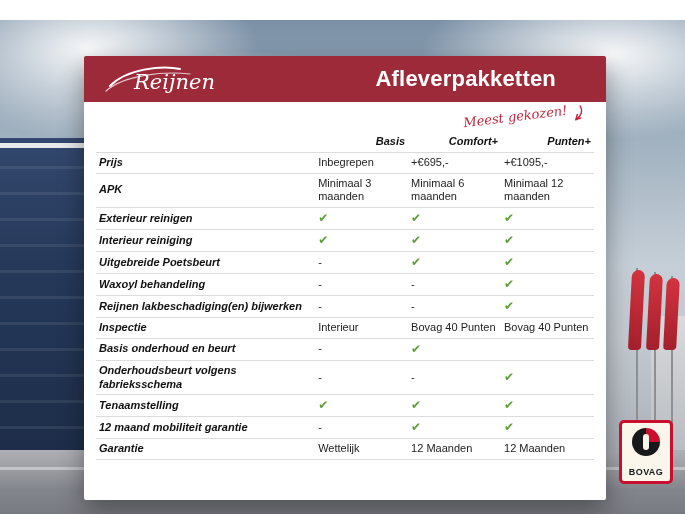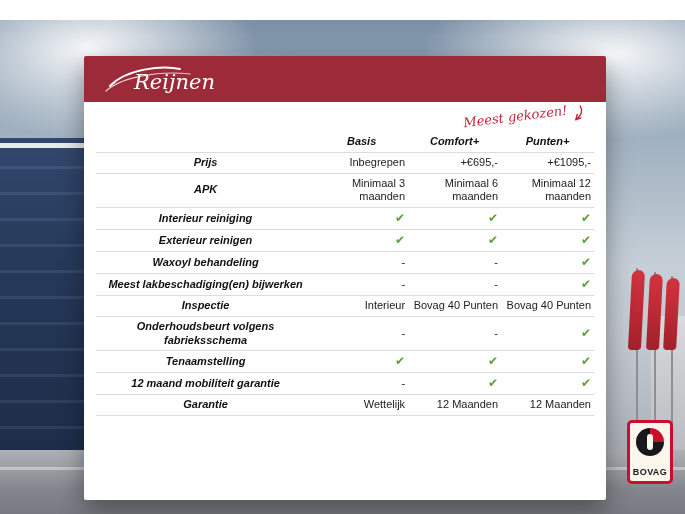--- a/index.html
+++ b/index.html
@@ -68,31 +68,31 @@
     font-family: "DejaVu Serif", serif; font-style: italic; font-size: 13px;
     transform: rotate(-7deg); white-space: nowrap;
   }
   .annotation-arrow { vertical-align: middle; margin-left: 2px; margin-bottom: -6px; }
   
   table { width: 100%; border-collapse: collapse; table-layout: fixed; }
   th, td {
     border-bottom: 1px solid #dcdcdc; padding: 3px; font-size: 11px;
     line-height: 1.25; vertical-align: middle;
   }
-  thead th { font-style: italic; font-weight: 700; text-align: center; color: #111; }
+  thead th { font-style: italic; font-weight: 700; text-align: right; color: #111; }
   thead th.lbl { text-align: left; }
-  td { text-align: right; color: #222; }
+  td { text-align: left; color: #222; }
   td.lbl {
-    text-align: center; font-style: italic; font-weight: 700; color: #111;
+    text-align: left; font-style: italic; font-weight: 700; color: #111;
     white-space: pre-line;
   }
   td.check { color: var(--check-green, #5f9f3a); font-size: 12px; }
   
   .bovag {
-    position: absolute; right: 12px; bottom: 50px; width: 46px; height: 64px; z-index: 3;
+    position: absolute; right: 12px; bottom: 50px; width: 54px; height: 64px; z-index: 3;
     background: #faf6ec; border: 3px solid var(--bovag-red, #c8102e); border-radius: 5px;
     display: flex; flex-direction: column; align-items: center; justify-content: space-between;
     padding: 5px 2px 4px;
   }
   .bovag-emblem {
     width: 28px; height: 28px; border-radius: 50%; position: relative;
     background: conic-gradient(var(--bovag-red, #c8102e) 0 90deg, #17181a 90deg 360deg);
   }
   .bovag-emblem::after {
     content: ""; position: absolute; left: 11px; top: 6px; width: 6px; height: 16px;
@@ -120,20 +120,21 @@
 
   <div class="card">
     <div class="card-header">
       <div class="logo-wrap">
         <svg width="120" height="34" viewBox="0 0 120 34">
           <path d="M6 24 C 22 7, 58 3, 76 7" fill="none" stroke="#ffffff" stroke-width="2" stroke-linecap="round"></path>
           <path d="M2 29 C 20 13, 60 9, 86 12" fill="none" stroke="#ffffff" stroke-width="1.2" opacity="0.75" stroke-linecap="round"></path>
           <text x="30" y="27" font-size="21" font-style="italic" fill="#ffffff" font-family="DejaVu Serif, serif">Reijnen</text>
         </svg>
       </div>
+      <div class="title">Afleverpakketten</div>
     </div>
 
     <div class="card-body">
       <div class="annotation">
         <span>Meest gekozen!</span><svg class="annotation-arrow" width="14" height="16" viewBox="0 0 14 16">
           <path d="M11 1 C 13 6, 11 11, 5 14" fill="none" stroke="currentColor" stroke-width="1.5" stroke-linecap="round"></path>
           <path d="M5 14 L10 13 M5 14 L7 9" fill="none" stroke="currentColor" stroke-width="1.5" stroke-linecap="round"></path>
         </svg>
       </div>
 
@@ -159,48 +160,60 @@
               <td>+€695,-</td>
               <td>+€1095,-</td>
             </tr>
             <tr>
               <td class="lbl">APK</td>
               <td>Minimaal 3 maanden</td>
               <td>Minimaal 6 maanden</td>
               <td>Minimaal 12 maanden</td>
             </tr>
             <tr>
+              <td class="lbl">Exterieur reinigen</td>
+              <td class="check">✔</td>
+              <td class="check">✔</td>
+              <td class="check">✔</td>
+            </tr>
+            <tr>
               <td class="lbl">Interieur reiniging</td>
               <td class="check">✔</td>
               <td class="check">✔</td>
               <td class="check">✔</td>
             </tr>
             <tr>
-              <td class="lbl">Exterieur reinigen</td>
-              <td class="check">✔</td>
+              <td class="lbl">Uitgebreide Poetsbeurt</td>
+              <td>-</td>
               <td class="check">✔</td>
               <td class="check">✔</td>
             </tr>
             <tr>
               <td class="lbl">Waxoyl behandeling</td>
               <td>-</td>
               <td>-</td>
               <td class="check">✔</td>
             </tr>
             <tr>
-              <td class="lbl">Meest lakbeschadiging(en) bijwerken</td>
+              <td class="lbl">Reijnen lakbeschadiging(en) bijwerken</td>
               <td>-</td>
               <td>-</td>
               <td class="check">✔</td>
             </tr>
             <tr>
               <td class="lbl">Inspectie</td>
               <td>Interieur</td>
               <td>Bovag 40 Punten</td>
               <td>Bovag 40 Punten</td>
+            </tr>
+            <tr>
+              <td class="lbl">Basis onderhoud en beurt</td>
+              <td>-</td>
+              <td class="check">✔</td>
+              <td></td>
             </tr>
             <tr>
               <td class="lbl">Onderhoudsbeurt volgens
 fabrieksschema</td>
               <td>-</td>
               <td>-</td>
               <td class="check">✔</td>
             </tr>
             <tr>
               <td class="lbl">Tenaamstelling</td>

